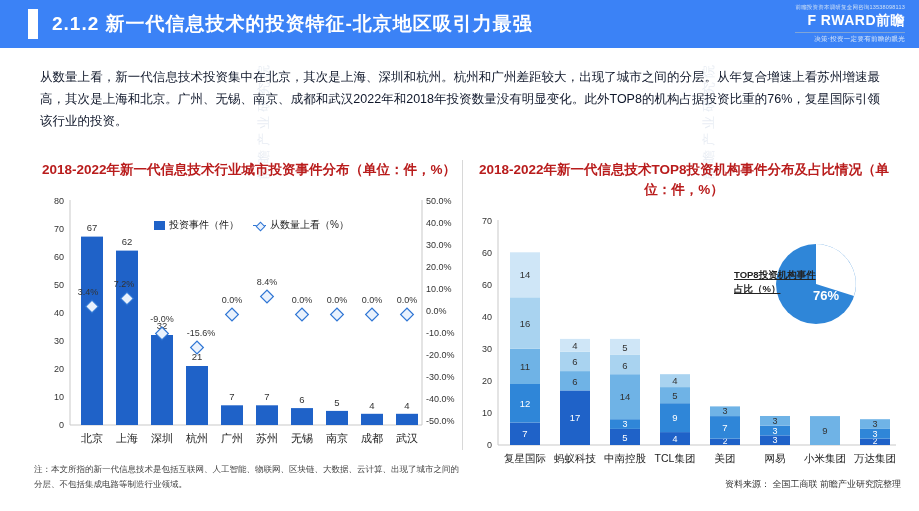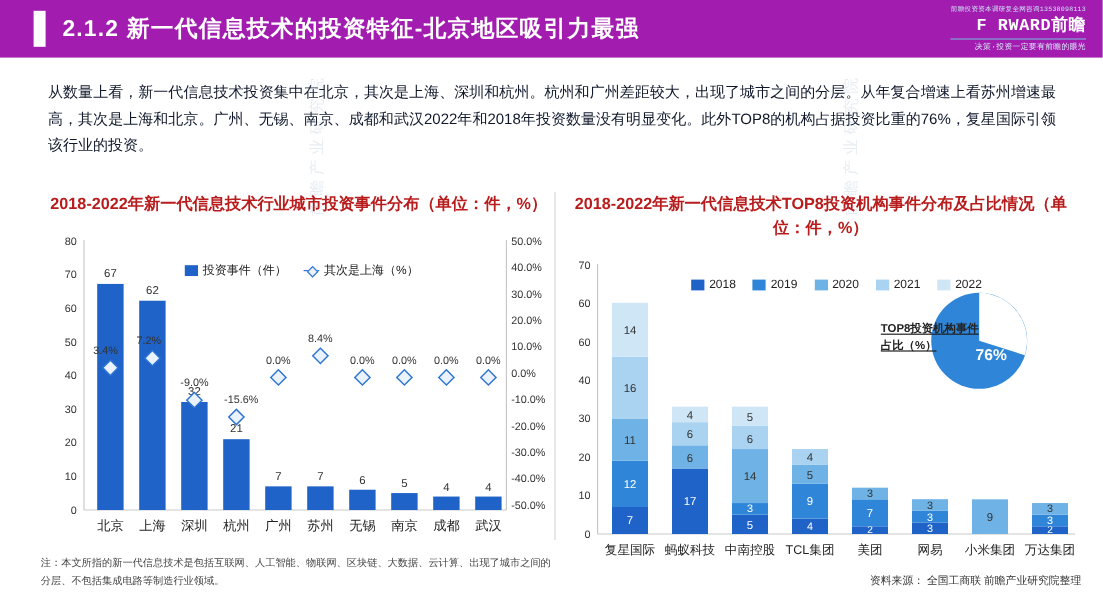--- a/index.html
+++ b/index.html
@@ -8,33 +8,33 @@
     width: 919px; height: 511px;
     font-family: "Liberation Sans", sans-serif;
     background: #ffffff;
     color: #1a1a1a;
     position: relative;
     overflow: hidden;
   }
   
   .header {
     position: absolute; left:0; top:0; width:919px; height:48px;
-    background: #a21caf;
+    background: #3b82f6;
     display:flex; align-items:center;
   }
   .header-accent {
     width: 10px; height: 30px; background:#ffffff; margin-left:28px; margin-right:14px;
     flex: 0 0 auto;
   }
   .header-title {
     color:#ffffff; font-size:19px; font-weight:bold; letter-spacing:1px;
     white-space:nowrap;
   }
   .brand {
-    position:absolute; right:14px; top:4px; text-align:right; color:#fff;font-family:Liberation Mono, monospace;
+    position:absolute; right:14px; top:4px; text-align:right; color:#fff;
   }
   .brand-tiny { font-size:5.5px; color:#cfe0f5; letter-spacing:0.2px; }
   .brand-name { font-size:14px; font-weight:bold; letter-spacing:0.5px; margin-top:1px;}
   .brand-sub { font-size:6.5px; color:#dbe8f8; margin-top:2px; letter-spacing:0.3px;}
   .brand-rule { height:1px; background:#7fa5d8; margin:2px 0; }
 
   
   .intro {
     position:absolute; left:40px; top:66px; width:840px;
     font-size:12.5px; line-height:22px; color:#0f172a; text-align:justify;
@@ -209,21 +209,21 @@
       </g>
     </svg>
 
     <div class="legend" style="position:absolute; left:120px; top:32px;">
       <div class="legend-item">
         <span class="swatch" style="background:#1f62c8"></span>
         <span>投资事件（件）</span>
       </div>
       <div class="legend-item">
         <span class="swatch-line"></span>
-        <span>其次是上海（%）</span>
+        <span>从数量上看（%）</span>
       </div>
     </div>
   </div>
 </div>
 
 <div class="panel panel-right">
   <div class="panel-title">2018-2022年新一代信息技术TOP8投资机构事件分布及占比情况（单位：件，%）</div>
 
   <div class="chart-box">
     <svg width="436" height="270" viewBox="0 0 436 270">
@@ -332,41 +332,19 @@
         <text x="409" y="256">万达集团</text>
       </g>
 
       <g transform="translate(300,30)">
         <circle cx="50" cy="48" r="40" fill="#2f86d8"></circle>
         <path d="M50 48 L50 8 A40 40 0 0 1 88 60 Z" fill="#ffffff"></path>
         <text x="60" y="64" font-size="13" font-weight="bold" fill="#ffffff" text-anchor="middle">76%</text>
       </g>
     </svg>
 
-    <div class="legend" style="position:absolute; left:110px; top:26px;">
-      <div class="legend-item">
-        <span class="swatch" style="background:#1f62c8"></span>
-        <span>2018</span>
-      </div>
-      <div class="legend-item">
-        <span class="swatch" style="background:#2f86d8"></span>
-        <span>2019</span>
-      </div>
-      <div class="legend-item">
-        <span class="swatch" style="background:#6fb3e6"></span>
-        <span>2020</span>
-      </div>
-      <div class="legend-item">
-        <span class="swatch" style="background:#a9d3f0"></span>
-        <span>2021</span>
-      </div>
-      <div class="legend-item">
-        <span class="swatch" style="background:#cfe6f7"></span>
-        <span>2022</span>
-      </div>
-    </div>
 
     <div style="position:absolute; left:268px; top:62px; width:90px; font-size:9.5px; font-weight:bold; line-height:14px; color:#222;text-decoration:underline;">TOP8投资机构事件占比（%）</div>
   </div>
 </div>
 
 <div class="footnote">注：本文所指的新一代信息技术是包括互联网、人工智能、物联网、区块链、大数据、云计算、出现了城市之间的分层、不包括集成电路等制造行业领域。</div>
 <div class="source">资料来源：  全国工商联  前瞻产业研究院整理</div>
 
 </body></html>

